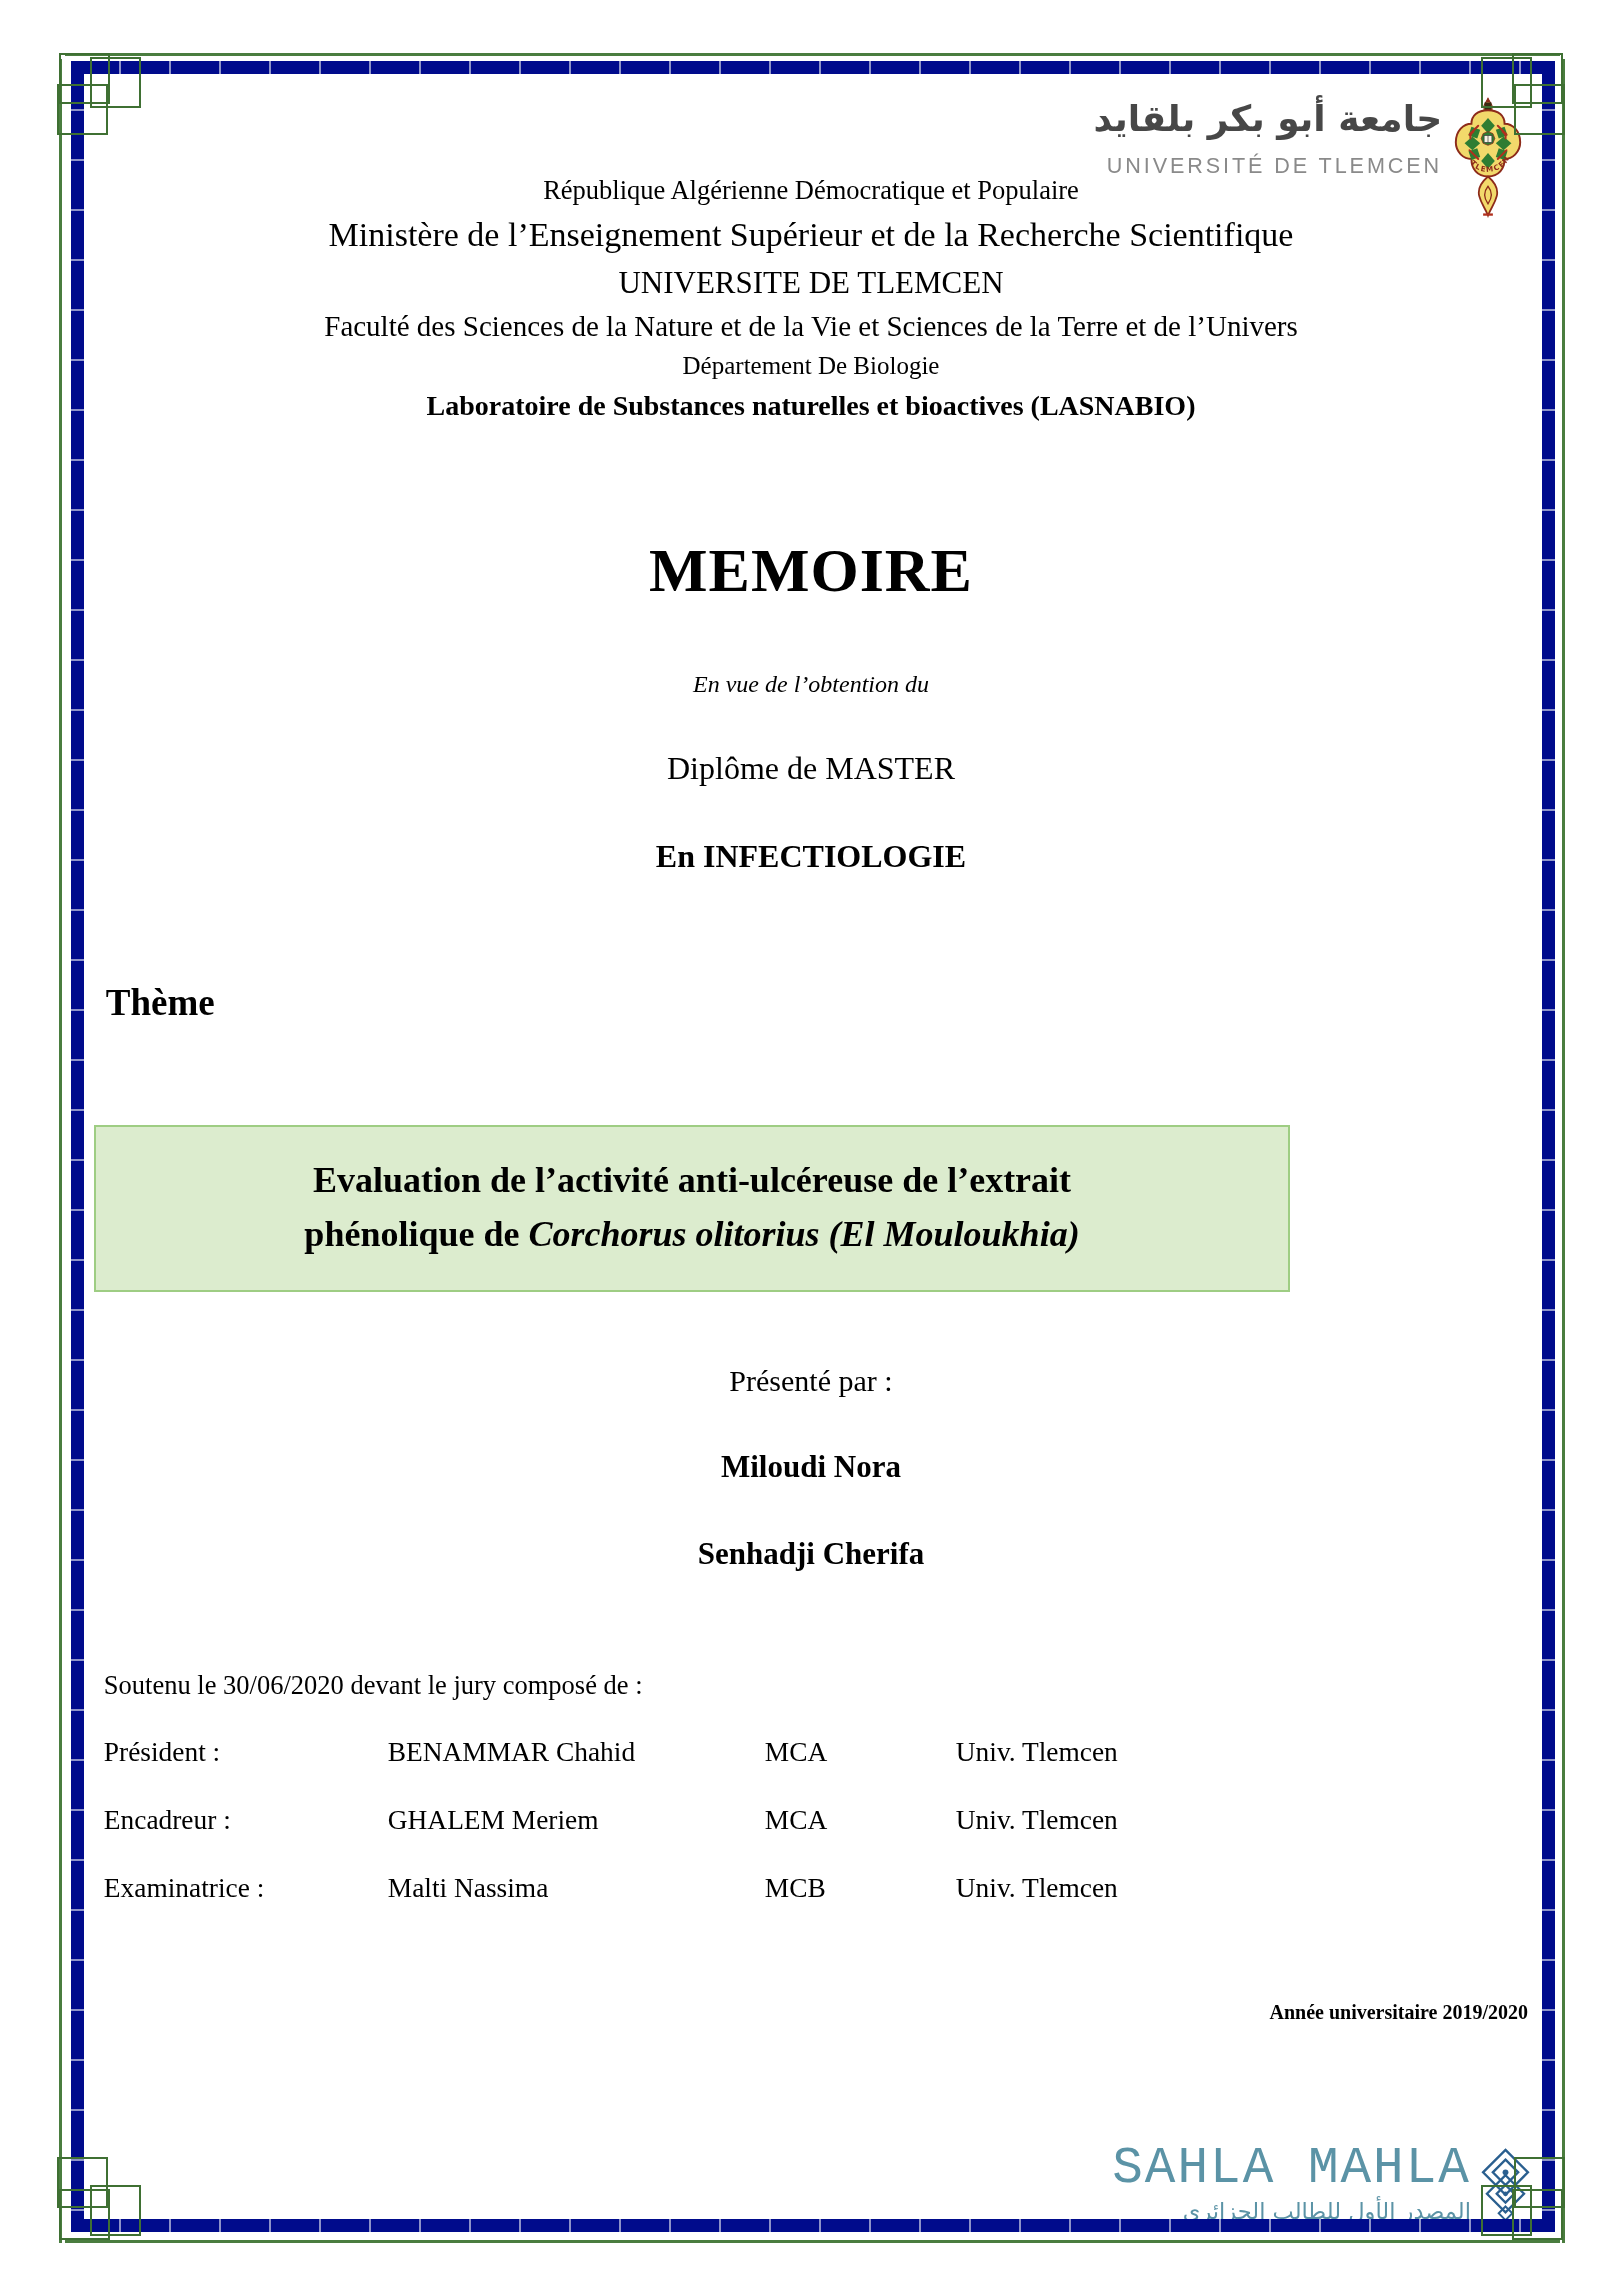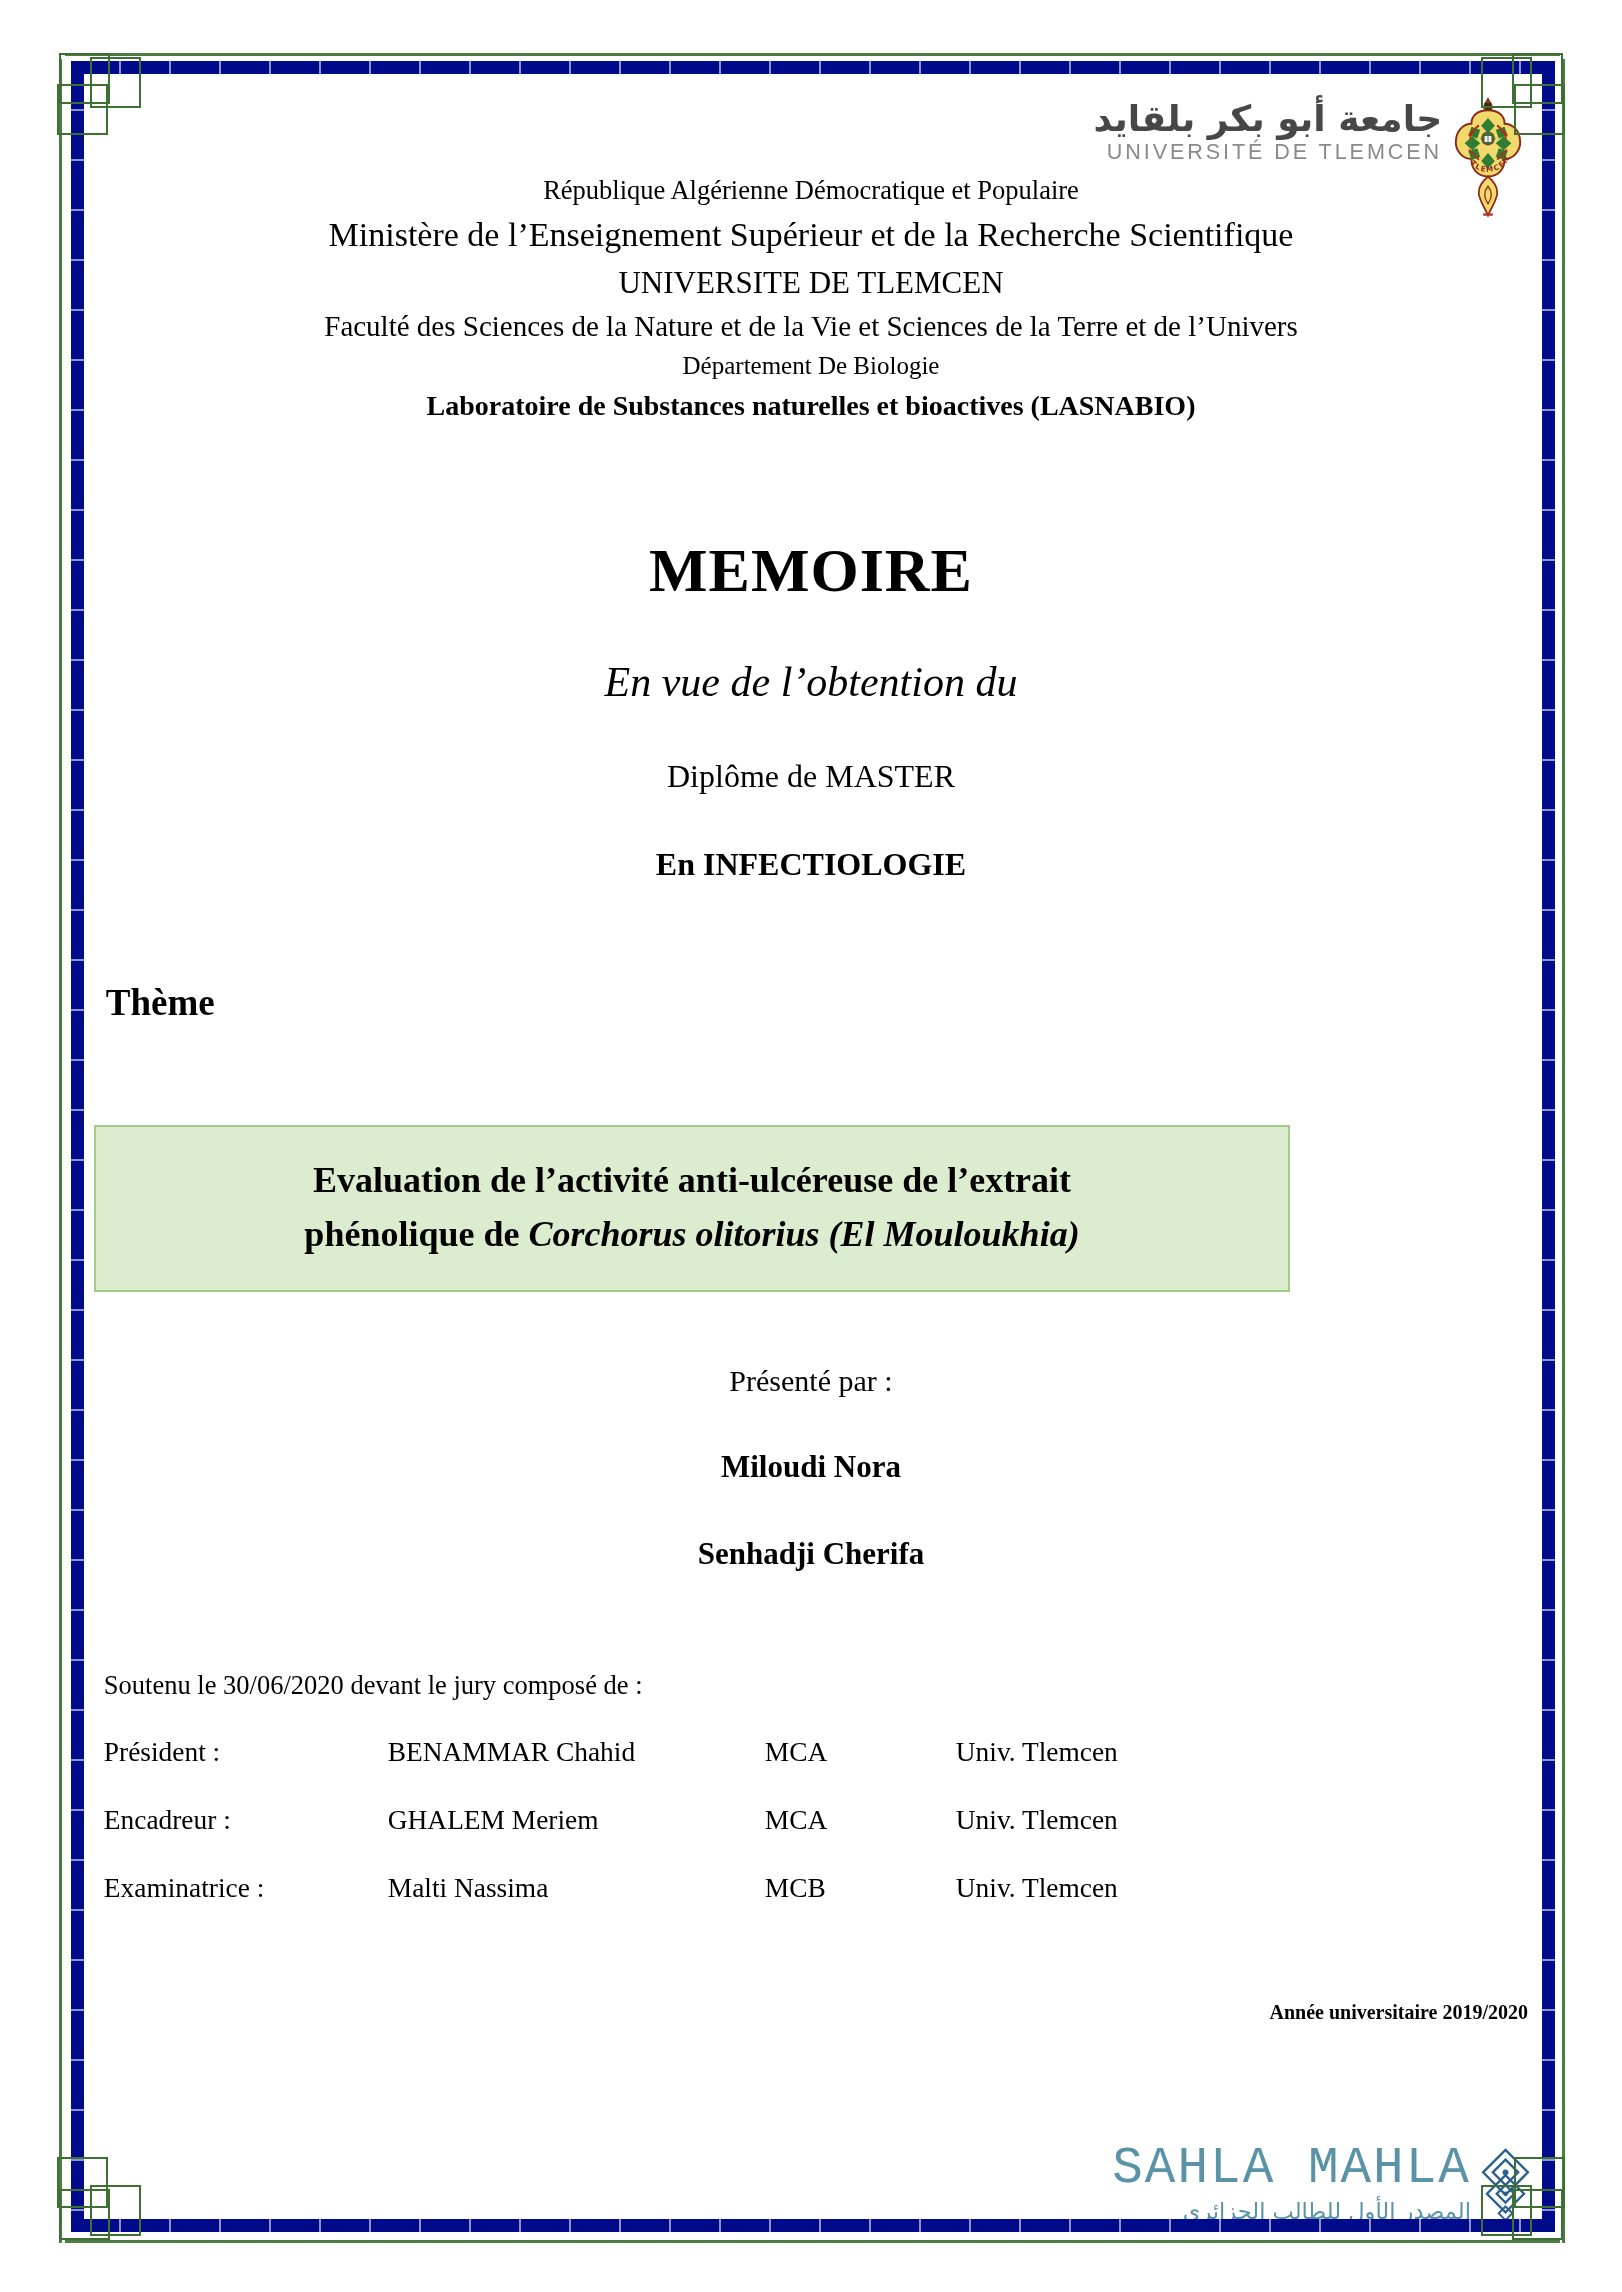--- a/index.html
+++ b/index.html
@@ -52,38 +52,38 @@
   #logo-text { text-align:right; padding-top:3.9px; }
   .logo-ar {
     font-family:"DejaVu Sans", sans-serif;
     font-size:36px; font-weight:700; color:#474747;
     line-height:1.05; letter-spacing:0px; direction:rtl;
     white-space:nowrap;
   }
   .logo-fr {
     font-family:"Liberation Sans", sans-serif;
     font-size:21.6px; color:#8a8a8a; letter-spacing:2.9px;
-    margin-top:1px; white-space:nowrap;
+    margin-top:15px; white-space:nowrap;
   }
   #emblem { width:80px; height:122px; flex:none; }
 
   
   #header-lines { position:absolute; left:0; top:106px; width:100%; text-align:center; }
   .hl { line-height:1.47; }
   .hl1 { font-size:26.5px; }
   .hl2 { font-size:34px; }
   .hl3 { font-size:31px; }
   .hl4 { font-size:29px; }
   .hl5 { font-size:25px; }
   .hl6 { font-size:28px; font-weight:700; }
 
   
   #memoire-block { position:absolute; left:0; top:470px; width:100%; text-align:center; }
   .memoire-title { font-size:62px; font-weight:700; letter-spacing:1px; }
-  .memoire-sub1 { font-size:42px; font-style:italic; margin-top:52px; }
+  .memoire-sub1 { font-size:24px; font-style:italic; margin-top:65px; }
   .memoire-sub2 { font-size:32px; margin-top:52px; }
   .memoire-sub3 { font-size:32px; font-weight:700; margin-top:51px; }
 
   
   #theme-label {
     position:absolute; left:11.8px; top:916px;
     font-size:37px; font-weight:700;
   }
 
   

